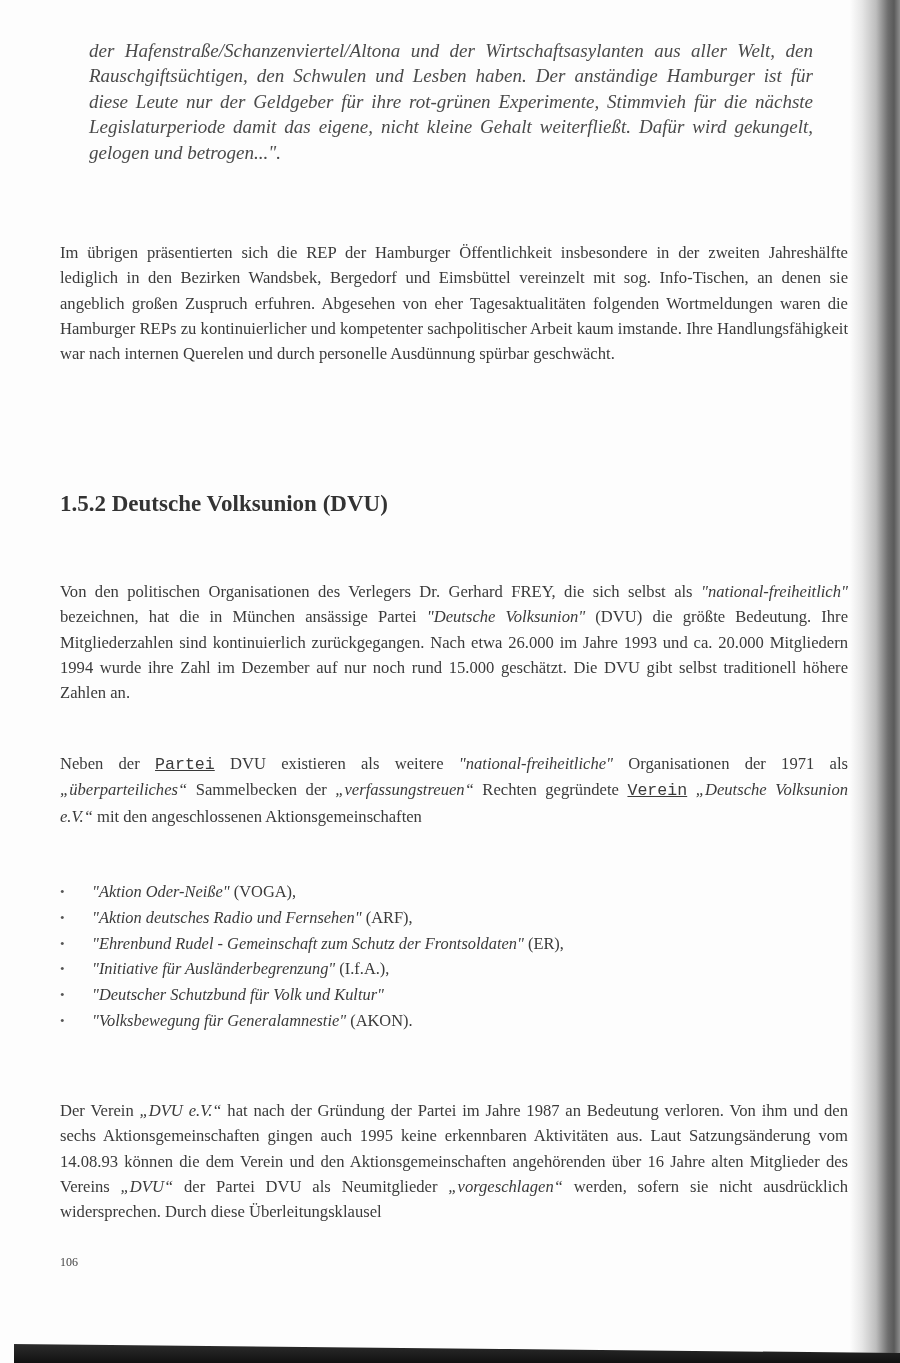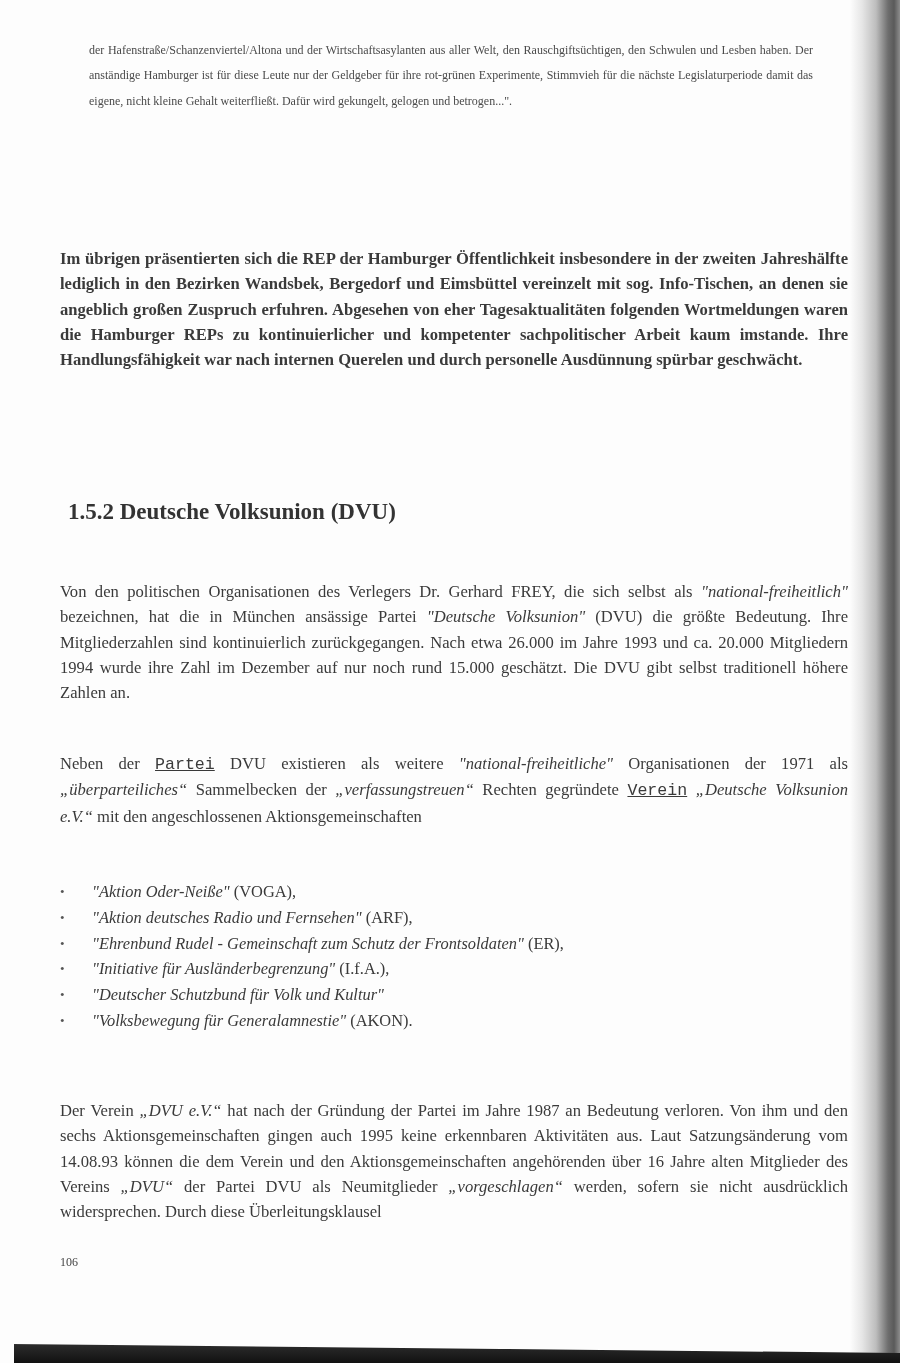--- a/index.html
+++ b/index.html
@@ -20,24 +20,24 @@
     .bottom-edge {
       position: absolute; left: 14px; right: 0; bottom: 0; height: 24px;
       background: linear-gradient(to bottom, #8a8a8a 0px, #2b2b2b 6px, #111 24px);
       clip-path: polygon(0 5px, 55% 10px, 100% 14px, 100% 100%, 0 100%);
     }
     .content {
       position: absolute; left: 60px; width: 788px;
       font-size: 16.6px; line-height: 25.3px; text-align: justify;
     }
     .quote { position: absolute; left: 89px; top: 38px; width: 724px;
-      font-size: 12px; line-height: 25.4px; text-align: justify; color: #4a4a4a; }
-    .p1 { top: 246px; font-weight: bold; }
+      font-style: italic; font-size: 19px; line-height: 25.4px; text-align: justify; color: #4a4a4a; }
+    .p1 { top: 240px; }
     .heading { position: absolute; left: 60px; top: 491px;
-      font-size: 23px; font-weight: bold; color: #333; margin: 8px; }
+      font-size: 23px; font-weight: bold; color: #333; margin: 0; }
     .p2 { top: 579px; }
     .p3 { top: 751px; }
     .list { position: absolute; left: 60px; top: 879px; margin: 0; padding: 0; list-style: none;
       font-size: 16.4px; line-height: 25.8px; }
     .list li { position: relative; padding-left: 32px; }
     .list li::before { content: "\2022"; position: absolute; left: 0; color: #555; font-size: 13px; }
     .p4 { top: 1098px; }
     .pageno { position: absolute; left: 60px; top: 1255px; font-size: 12px; color: #444; }
     p { margin: 0; }
     em { font-style: italic; }

